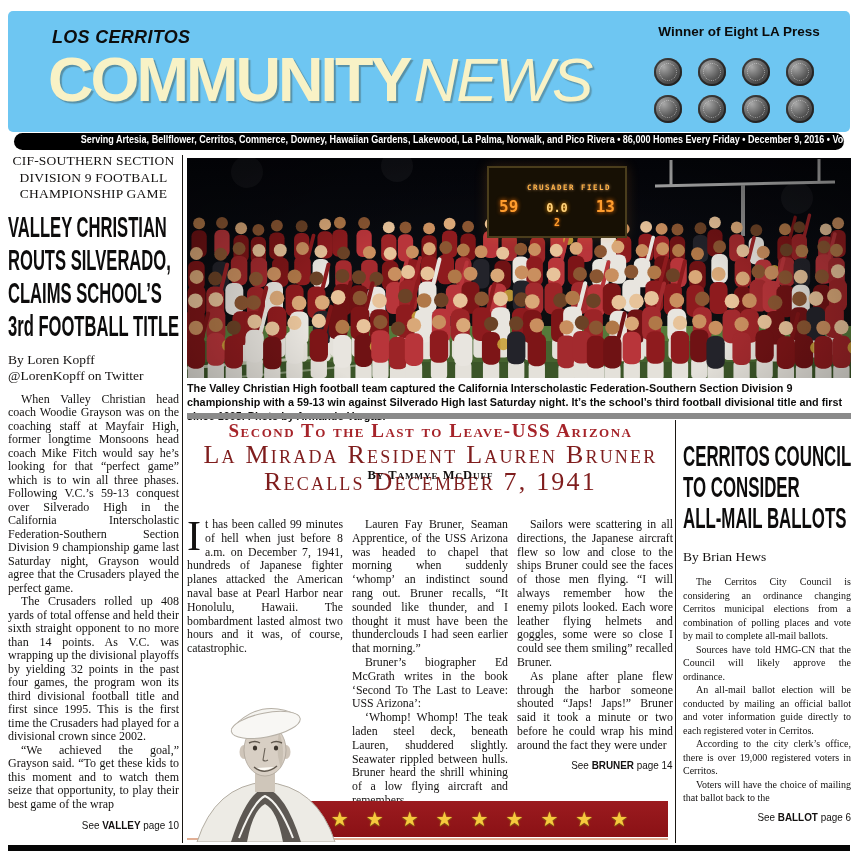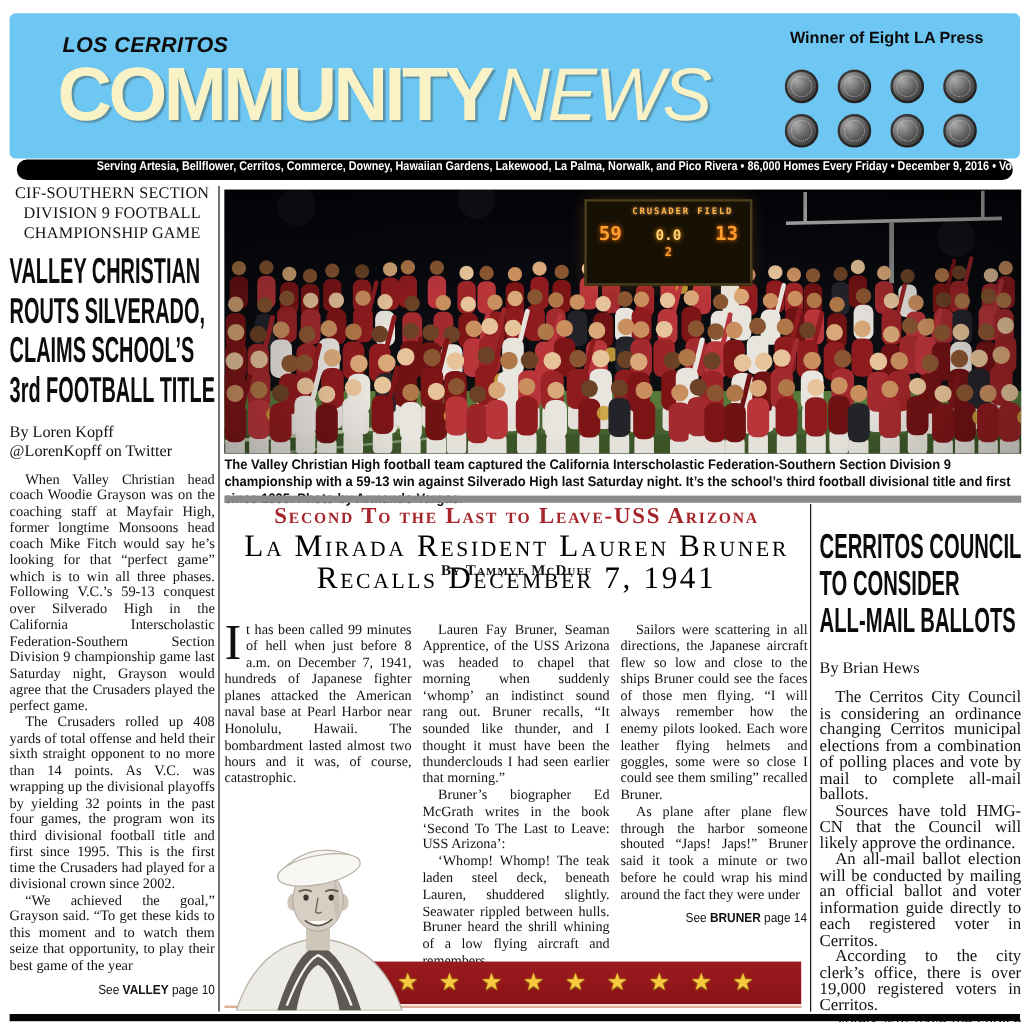--- a/index.html
+++ b/index.html
@@ -48,37 +48,37 @@
   #rule-mid{left:675px;top:420px;height:423px;}
 
   
   .photo{left:187px;top:158px;width:664px;height:220px;overflow:hidden;
          background:linear-gradient(#04050a,#0b0d12 55%,#0f120e);}
   .photo svg{position:absolute;left:0;top:0;width:664px;height:220px;}
   .photo::after{content:"";position:absolute;inset:0;pointer-events:none;
          background:radial-gradient(ellipse at 50% 72%, rgba(0,0,0,0) 45%, rgba(0,0,0,.45) 100%);}
   .scoreboard{position:absolute;left:300px;top:8px;width:140px;height:72px;background:#171004;
          border:2px solid #4a3d1c;box-sizing:border-box;box-shadow:0 0 12px rgba(255,150,40,.18);z-index:2;}
-  .sb-venue{margin-top:3px;text-align:center;font:700 7.5px "DejaVu Sans Mono",monospace;color:#ffb347;
+  .sb-venue{margin-top:15px;text-align:center;font:700 7.5px "DejaVu Sans Mono",monospace;color:#ffb347;
          letter-spacing:1.5px;text-shadow:0 0 3px #c96;padding-left:24px;}
   .sb-row{display:flex;justify-content:space-between;align-items:baseline;padding:5px 10px 0;}
   .sb-score{font:700 16px "DejaVu Sans Mono",monospace;color:#ff9d2e;text-shadow:0 0 4px #f70;}
   .sb-clock{font:700 12px "DejaVu Sans Mono",monospace;color:#ffd27a;text-shadow:0 0 4px #f90;}
   .sb-q{text-align:center;font:700 10px "DejaVu Sans Mono",monospace;color:#ff9d2e;margin-top:1px;text-shadow:0 0 3px #f70;}
 
   .caption{left:187px;top:381px;width:664px;overflow:visible;}
   .caption .inner{font:700 11.5px/14px "Liberation Sans",sans-serif;color:#0e0d0c;
                   width:106.4%;transform:scaleX(.94);transform-origin:0 0;}
   .gray-bar{left:187px;top:413px;width:664px;height:6px;background:#8A8A8A;}
 
   
   .f-kicker{left:187px;top:420px;width:487px;text-align:center;color:#A6242A;
             font:700 19px "Liberation Serif",serif;font-variant:small-caps;letter-spacing:1.5px;}
   .f-headline{left:187px;top:441px;width:487px;text-align:center;}
-  .fh-line{font:400 26px/27px "Liberation Serif",serif;font-variant:small-caps;letter-spacing:2.2px;color:#000000;}
+  .fh-line{font:400 26px/27px "Liberation Serif",serif;font-variant:small-caps;letter-spacing:2.2px;color:#7f1d1d;}
   .f-byline{left:187px;top:468px;width:487px;text-align:center;
             font:700 12.5px "Liberation Serif",serif;font-variant:small-caps;letter-spacing:1px;}
   .f-cols{left:187px;top:518px;width:487px;display:flex;gap:9px;}
   .f-col{width:156px;flex:none;}
   .f-col .para{font-size:11.8px;line-height:13.8px;}
   .dropcap{float:left;font:400 42px/34px "Liberation Serif",serif;padding:1px 4px 0 0;}
   .f-col .jump{margin-top:6px;}
 
   .sailor{left:189px;top:688px;width:152px;height:154px;z-index:3;}
 
@@ -88,21 +88,21 @@
           display:flex;align-items:center;justify-content:center;gap:17px;
           padding-left:46px;box-sizing:border-box;}
   .star{font-size:20px;line-height:1;color:#F6C93E;text-shadow:0 1px 1px #7a5a10,0 0 2px #b9891a;}
   .peach{left:187px;top:838px;width:481px;height:2px;background:#dca182;opacity:.85;}
 
   
   .right-col{left:683px;top:441px;width:168px;}
   .rh-line{font:700 29px/31px "Liberation Sans",sans-serif;color:#0d0c0c;}
   .right-col .byline{margin-top:15px;}
   .right-col .body-copy{margin-top:10px;}
-  .right-col .para{font-size:14px;line-height:13.5px;}
+  .right-col .para{font-size:10px;line-height:13.5px;}
   .right-col .jump{margin-top:6px;}
 
   .bottom-bar{left:8px;top:845px;width:842px;height:6px;background:#060606;}
 </style>
 </head>
 <body>
 
 <div>
 
   <header class="abs masthead">
@@ -139,21 +139,21 @@
         <div class="lh-line fitline" style="transform: scaleX(0.553);">CLAIMS SCHOOL’S</div>
         <div class="lh-line fitline" style="transform: scaleX(0.553);">3rd FOOTBALL TITLE</div>
       </div>
     <div class="byline">
       <div>By Loren Kopff</div>
       <div>@LorenKopff on Twitter</div>
     </div>
     <div class="body-copy">
         <p class="para">When Valley Christian head coach Woodie Grayson was on the coaching staff at Mayfair High, former longtime Monsoons head coach Mike Fitch would say he’s looking for that “perfect game” which is to win all three phases. Following V.C.’s 59-13 conquest over Silverado High in the California Interscholastic Federation-Southern Section Division 9 championship game last Saturday night, Grayson would agree that the Crusaders played the perfect game.</p>
         <p class="para">The Crusaders rolled up 408 yards of total offense and held their sixth straight opponent to no more than 14 points. As V.C. was wrapping up the divisional playoffs by yielding 32 points in the past four games, the program won its third divisional football title and first since 1995. This is the first time the Crusaders had played for a divisional crown since 2002.</p>
-        <p class="para">“We achieved the goal,” Grayson said. “To get these kids to this moment and to watch them seize that opportunity, to play their best game of the year</p>
+        <p class="para">“We achieved the goal,” Grayson said. “To get these kids to this moment and to watch them seize that opportunity, to play their best game of the wrap</p>
       </div>
     <div class="jump">
       <span class="condense-r"><span>See</span> <b class="ref">VALLEY</b> <span>page 10</span></span>
     </div>
   </aside>
 
   <div class="abs v-rule" id="rule-left"></div>
 
   <figure class="abs photo" style="margin:0;">
     <svg viewBox="0 0 664 220" preserveAspectRatio="none">

